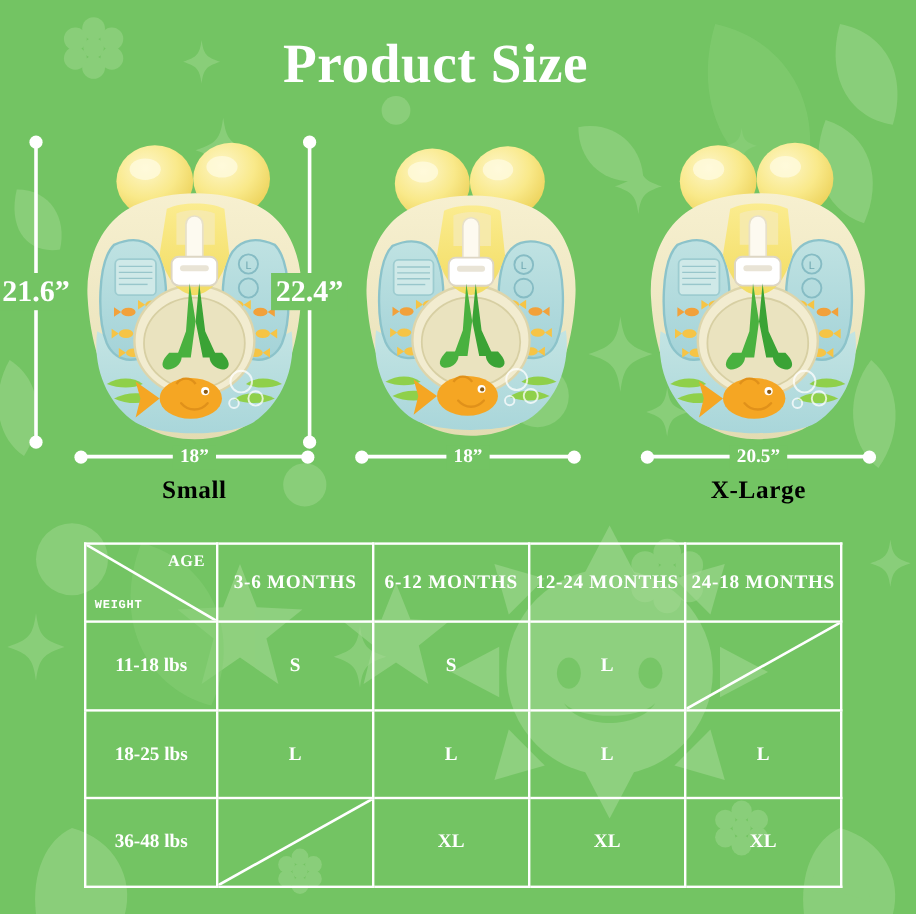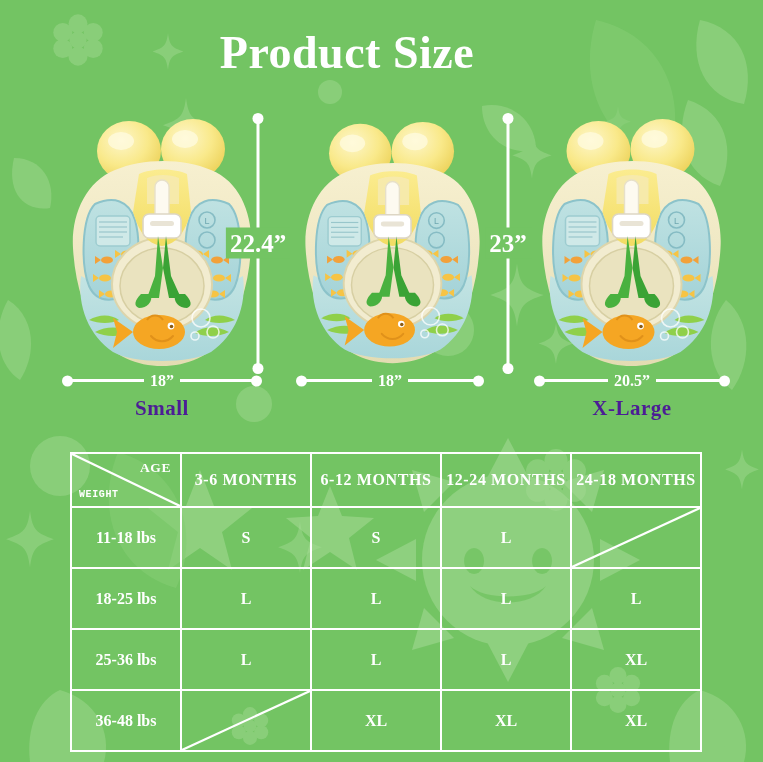--- a/index.html
+++ b/index.html
@@ -7,21 +7,21 @@
     width:763px;height:762px;overflow:hidden;
     background:#73c463;
     font-family:"Liberation Serif", serif;
     position:relative;
   }
   #stage{position:absolute;inset:0;width:763px;height:762px;overflow:hidden;}
   .bgsvg{position:absolute;left:0;top:0;width:763px;height:762px;}
 
   
   .title{
-    position:absolute;left:0;top:26px;width:694px;text-align:center;
+    position:absolute;left:16px;top:26px;width:694px;text-align:center;
     font-size:46px;font-weight:700;color:#ffffff;letter-spacing:.5px;
     font-family:"Liberation Serif", serif;
   }
 
   
   .prod-row{position:absolute;left:0;top:108px;width:763px;height:320px;}
   .prod-cell{position:absolute;top:0;height:270px;}
   .p1{left:55px;width:215px;}
   .p2{left:288px;width:210px;}
   .p3{left:522px;width:220px;}
@@ -64,21 +64,21 @@
   }
   .hdot.l{left:0;}
   .hdot.r{right:0;}
   .hlabel{
     position:absolute;left:50%;top:50%;transform:translate(-50%,-50%);
     background:#73c463;color:#ffffff;font-size:16px;font-weight:700;
     padding:2px 6px;white-space:nowrap;line-height:1;
   }
   .sizename{
     position:absolute;top:396px;width:100%;text-align:center;
-    color:#4c1d95;font-size:21px;font-weight:700;letter-spacing:.5px;
+    color:#000000;font-size:21px;font-weight:700;letter-spacing:.5px;
   }
   .sn1{left:62px;width:200px;}
   .sn2{left:296px;width:188px;}
   .sn3{left:534px;width:196px;}
 
   
   .sizetable{
     position:absolute;left:70px;top:452px;width:620px;height:288px;
     border-collapse:collapse;table-layout:fixed;
   }
@@ -196,20 +196,26 @@
     <g fill="#83cd73" opacity="0.6">
       <path d="M596,20 C660,34 690,96 668,160 C606,148 576,86 596,20 Z"></path>
       <path d="M118,452 C178,470 202,530 176,588 C118,572 94,512 118,452 Z"></path>
     </g>
   </svg>
 
   <div class="title">Product Size</div>
 
   <div class="prod-row">
 
+    <div class="vdim v1">
+      <div class="vline"></div>
+      <div class="vdot top"></div>
+      <div class="vdot bot"></div>
+      <div class="vlabel">21.6”</div>
+    </div>
 
     <div class="prod-cell p1">
       <svg class="float-art" viewBox="0 0 215 270" aria-hidden="true">
         <defs>
           <radialGradient id="ballG" cx="38%" cy="32%" r="72%">
             <stop offset="0%" stop-color="#fdf6c9"></stop>
             <stop offset="58%" stop-color="#f9e98a"></stop>
             <stop offset="100%" stop-color="#edd35c"></stop>
           </radialGradient>
           <linearGradient id="bodyG" x1="0" y1="0" x2="0" y2="1">
@@ -455,26 +461,20 @@
           <path d="M92,212 C96,206 104,206 108,212" fill="none" stroke="#e0911a" stroke-width="2"></path>
         </g>
         <g fill="none" stroke="#ffffff" stroke-width="1.6" opacity=".75">
           <circle cx="146" cy="210" r="9"></circle>
             <circle cx="158" cy="224" r="6"></circle>
             <circle cx="140" cy="228" r="4"></circle>
         </g>
       </svg>
     </div>
 
-    <div class="vdim v3">
-      <div class="vline"></div>
-      <div class="vdot top"></div>
-      <div class="vdot bot"></div>
-      <div class="vlabel">23”</div>
-    </div>
 
     <div class="prod-cell p3">
       <svg class="float-art" viewBox="0 0 215 270" aria-hidden="true">
         <ellipse cx="74" cy="43" rx="32" ry="30" fill="url(#ballG)"></ellipse>
         <ellipse cx="138" cy="41" rx="32" ry="30" fill="url(#ballG)"></ellipse>
         <ellipse cx="66" cy="33" rx="13" ry="9" fill="#fffbe0" opacity="0.75"></ellipse>
         <ellipse cx="130" cy="31" rx="13" ry="9" fill="#fffbe0" opacity="0.75"></ellipse>
         <path d="M60,62 C88,50 128,50 156,62 C186,74 198,108 196,140
                  C194,176 184,206 170,228 C156,248 132,258 107,258
                  C82,258 58,248 44,228 C30,206 20,176 18,140
@@ -627,27 +627,20 @@
       </tr>
 
       <tr class="body-row">
         <td class="col-head wt-label">18-25 lbs</td>
         <td class="col-data val">L</td>
         <td class="col-data val">L</td>
         <td class="col-data val">L</td>
         <td class="col-data val">L</td>
       </tr>
 
-      <tr class="body-row">
-        <td class="col-head wt-label">25-36 lbs</td>
-        <td class="col-data val">L</td>
-        <td class="col-data val">L</td>
-        <td class="col-data val">L</td>
-        <td class="col-data val">XL</td>
-      </tr>
 
       <tr class="body-row">
         <td class="col-head wt-label">36-48 lbs</td>
         <td class="col-data val">
           <svg class="strike" viewBox="0 0 128 59" preserveAspectRatio="none">
             <line x1="0" y1="59" x2="128" y2="0" stroke="#ffffff" stroke-width="2.2" vector-effect="non-scaling-stroke"></line>
           </svg>
         </td>
         <td class="col-data val">XL</td>
         <td class="col-data val">XL</td>

